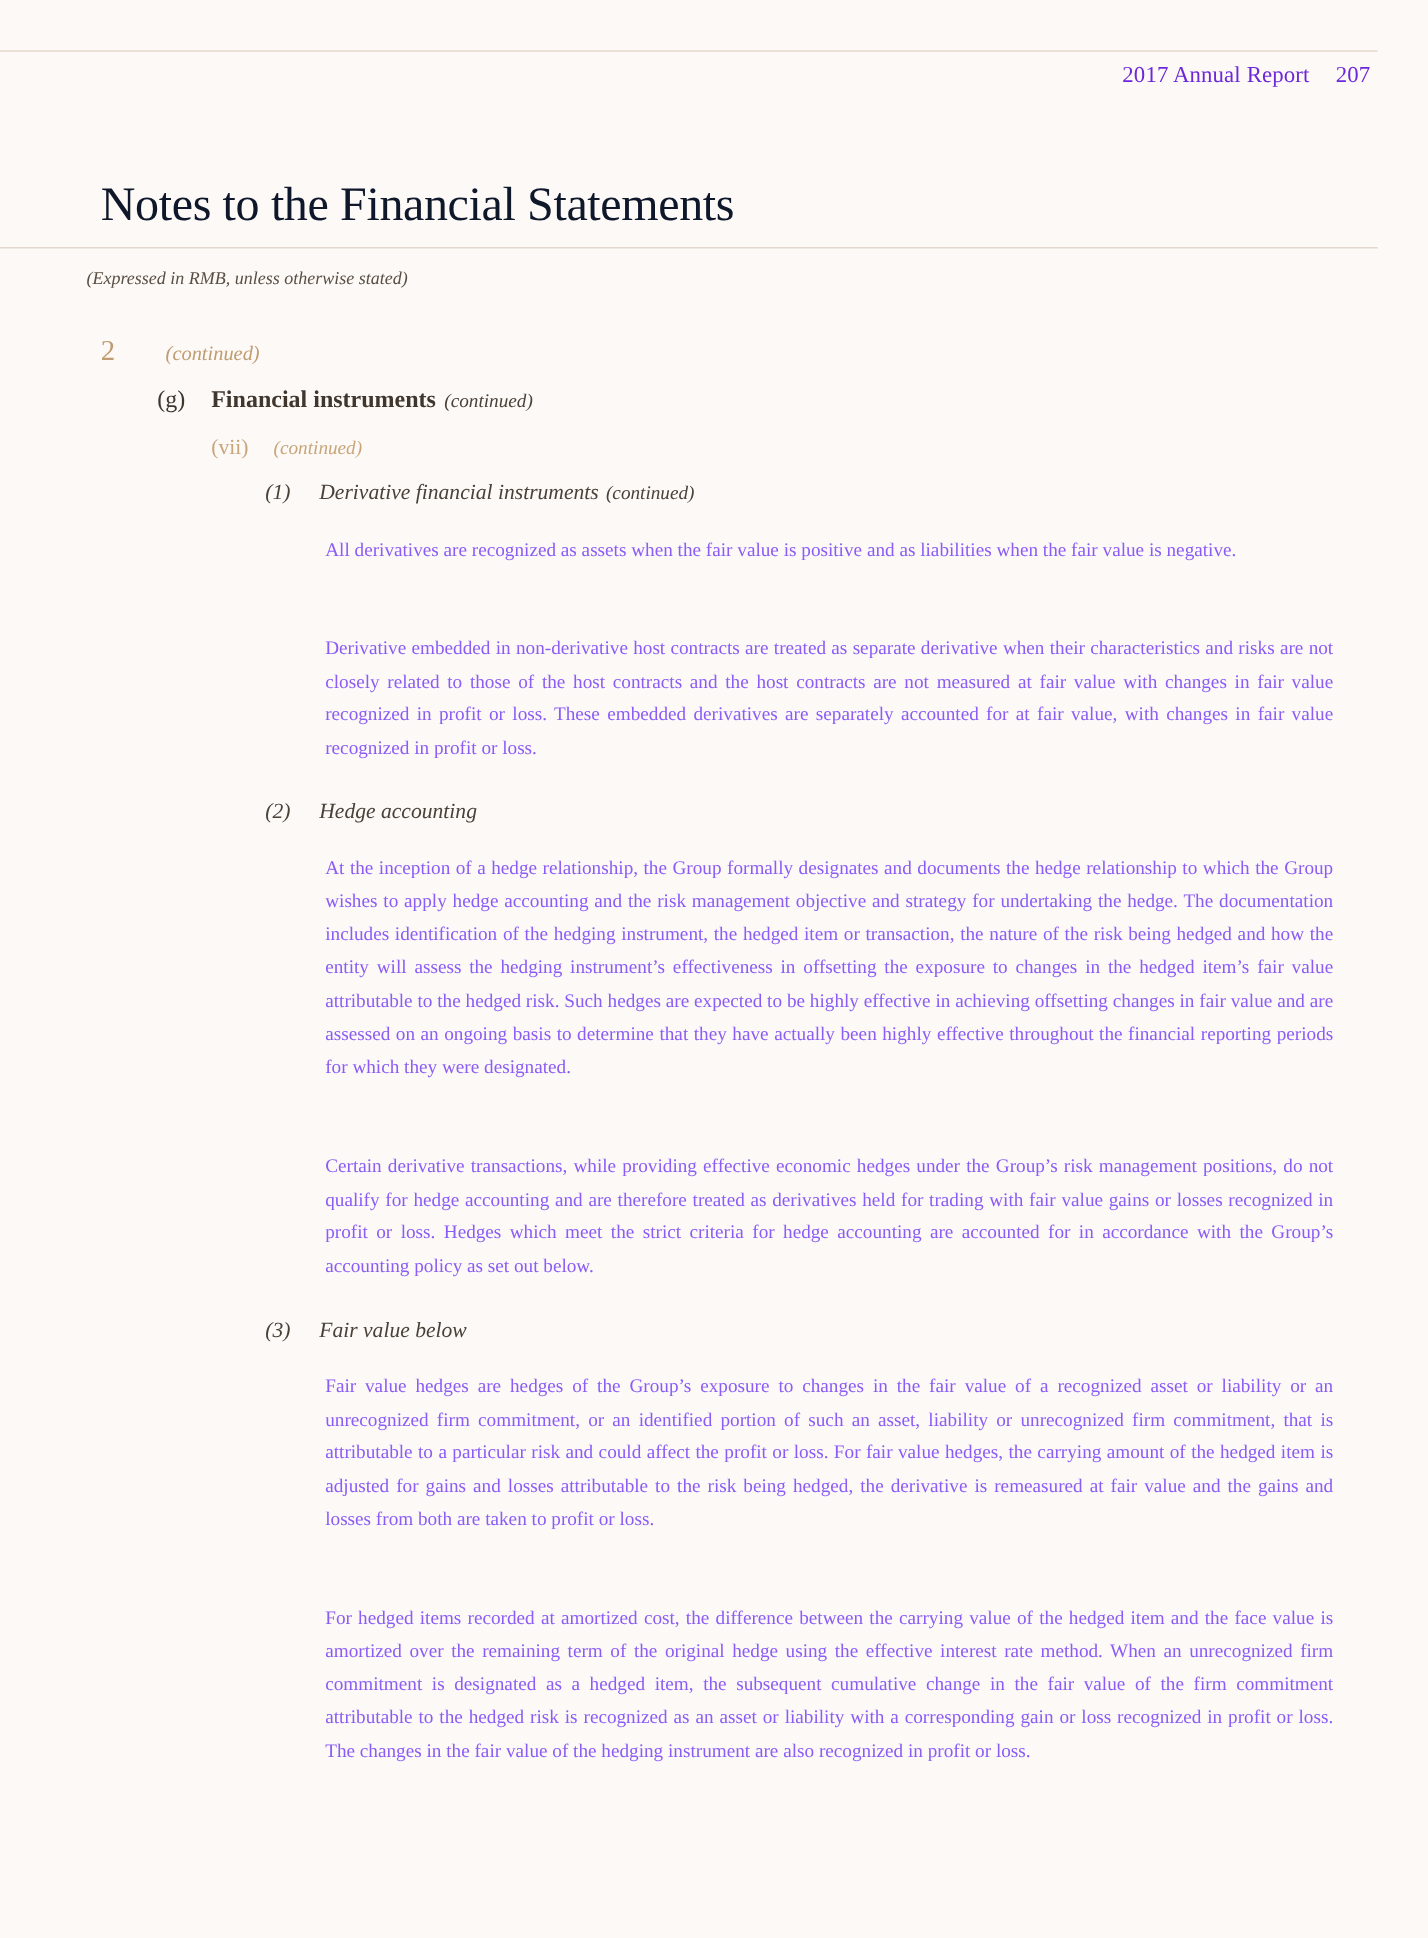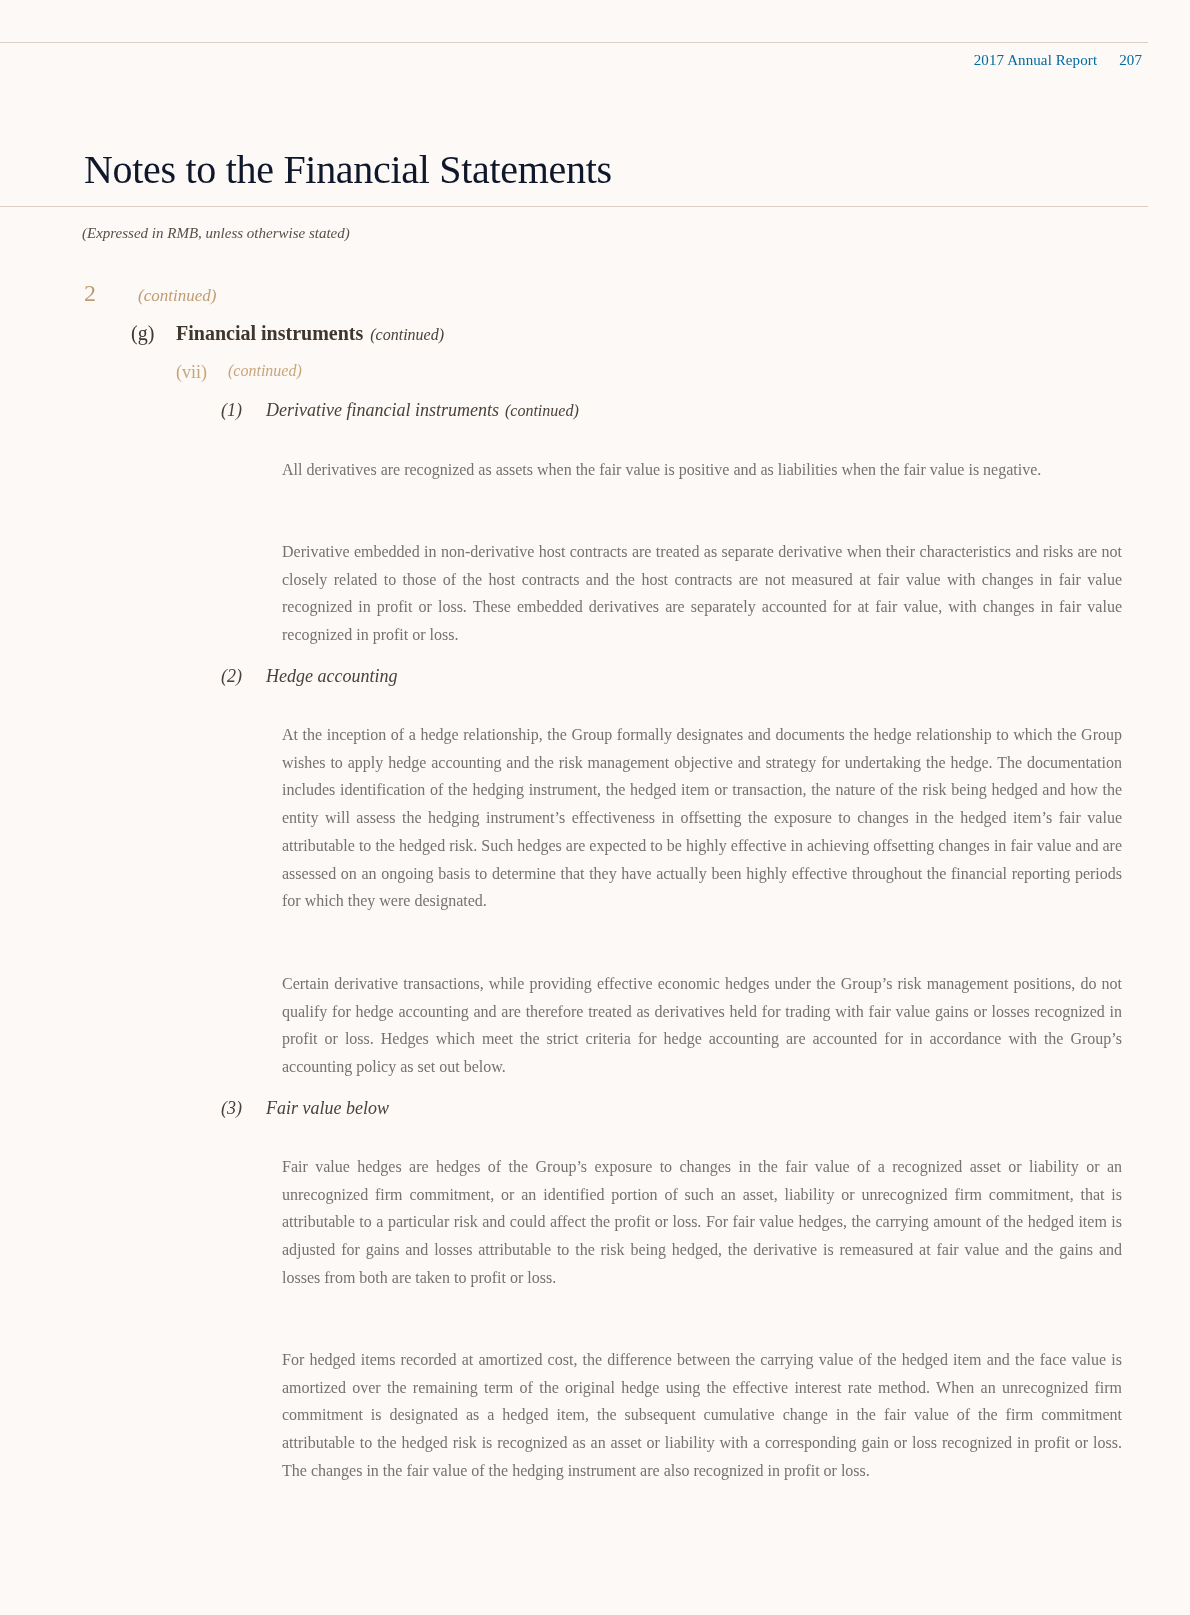--- a/index.html
+++ b/index.html
@@ -22,42 +22,42 @@
       height: 1px;
       background: #ddd0c3;
     }
     .rule-top { top: 42px; }
     .rule-title { top: 206px; }
 
     .running-head {
       position: absolute;
       top: 52px;
       right: 48px;
-      font-size: 15px;
-      color: #0369a1;
+      font-size: 19px;
+      color: #6d28d9;
       display: flex;
       gap: 22px;
       letter-spacing: 0.1px;
     }
 
     .page-title {
       position: absolute;
       top: 146px;
       left: 84px;
       margin: 0;
       font-size: 40px;
       font-weight: normal;
       color: #0f172a;
       letter-spacing: -0.3px;
     }
 
     .expressed-note {
       position: absolute;
       top: 225px;
-      left: 82px;
+      left: 72px;
       font-style: italic;
       font-size: 15px;
       color: #5a4f45;
     }
 
     .h-section {
       position: absolute;
       top: 280px;
       left: 84px;
       font-size: 24px;
@@ -92,21 +92,21 @@
       color: #4a4139;
     }
 
     .h-vii {
       position: absolute;
       top: 362px;
       left: 176px;
       font-size: 18px;
       color: #c9a57a;
       display: flex;
-      align-items: flex-start;
+      align-items: flex-end;
       white-space: nowrap;
     }
     .h-vii .num { width: 45px; }
     .h-vii .title { font-weight: bold; }
     .h-vii .cont {
       font-style: italic;
       font-size: 16px;
       margin-left: 7px;
     }
 
@@ -130,25 +130,25 @@
     .h-item .cont {
       font-style: italic;
       font-size: 16px;
       margin-left: 6px;
     }
 
     .para {
       position: absolute;
       left: 266px;
       width: 840px;
-      margin: 16px;
+      margin: 5px;
       font-size: 16px;
       line-height: 27.7px;
       text-align: justify;
-      color: #737373;
+      color: #8b5cf6;
     }
   </style>
 </head>
 <body>
 
 <div class="rule rule-top"></div>
 
 <div class="running-head">
   <span>2017 Annual Report</span>
   <span>207</span>

